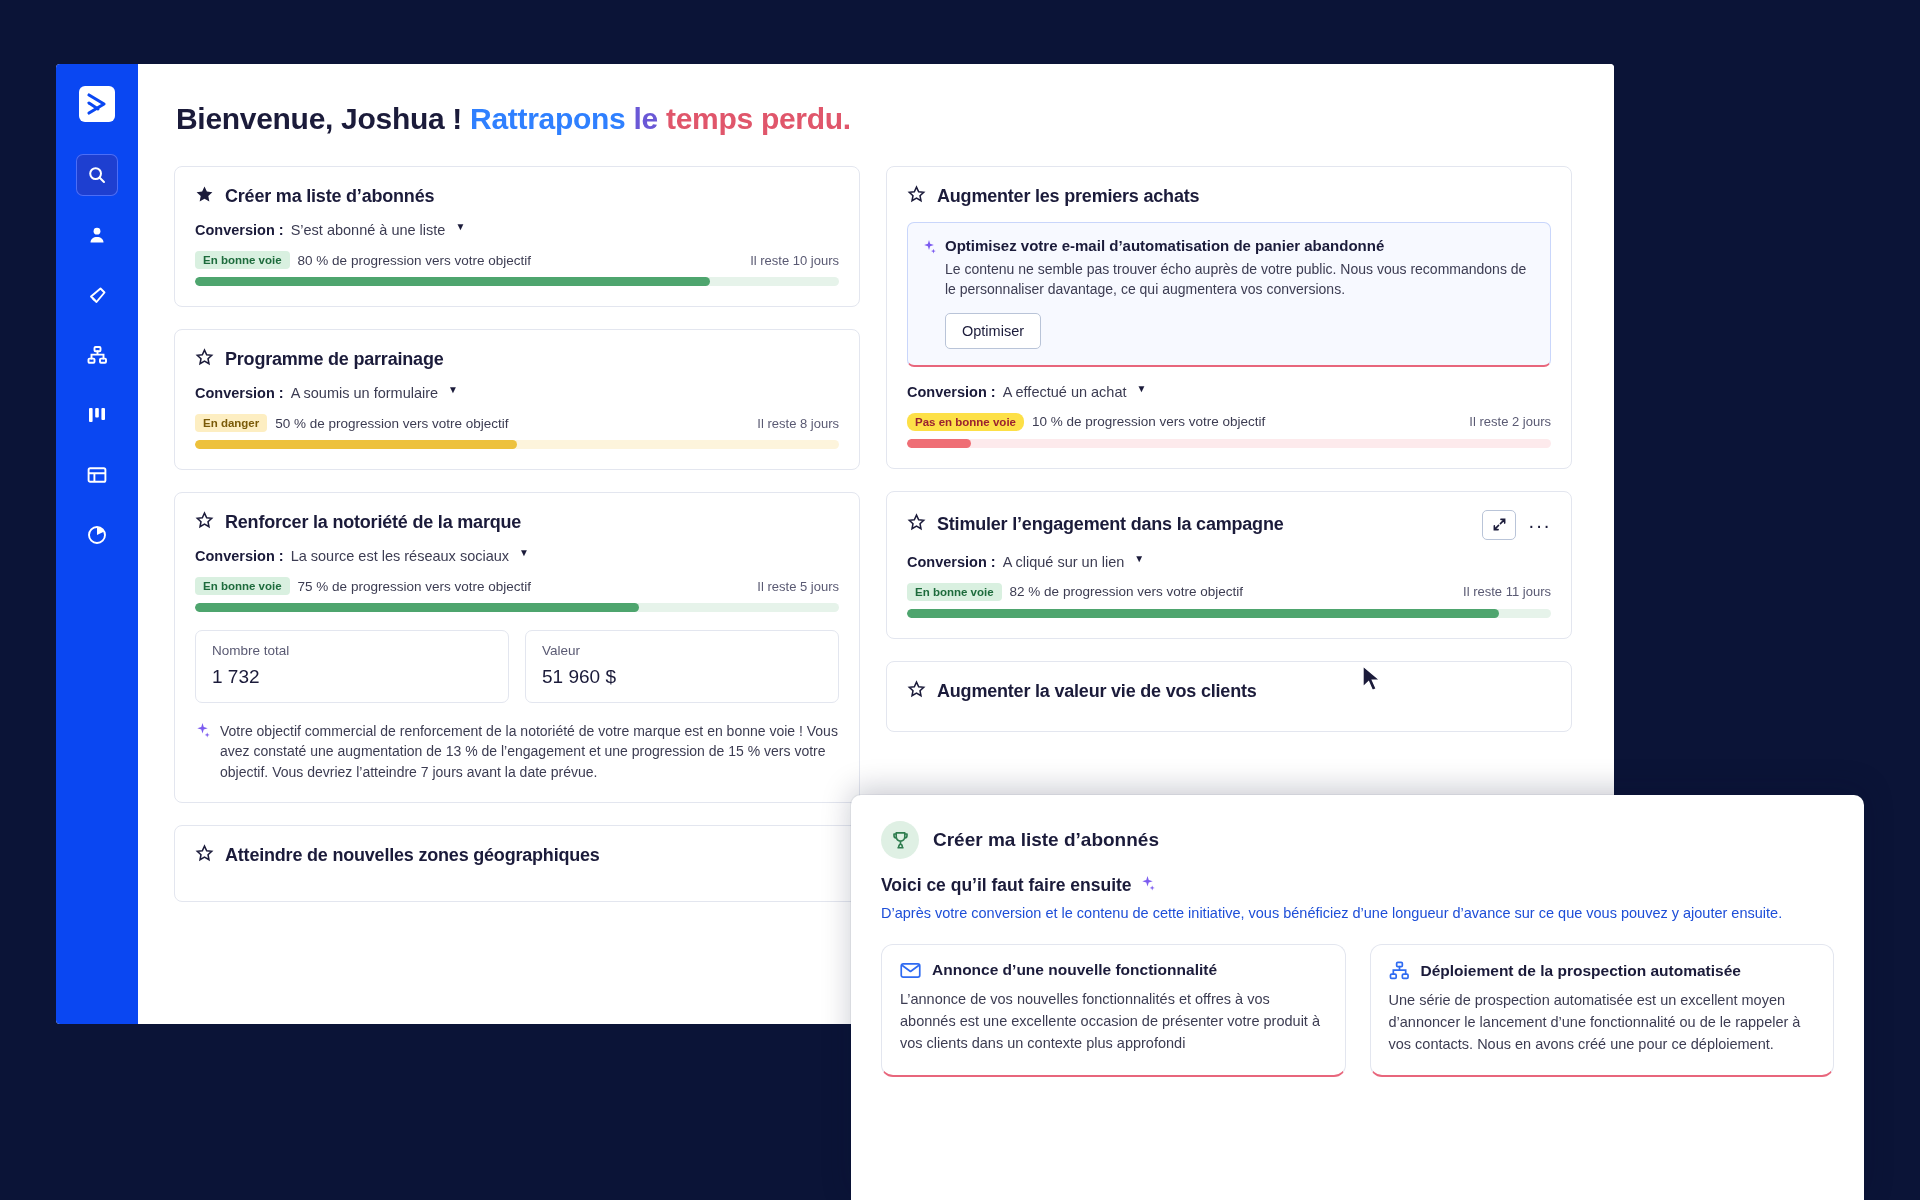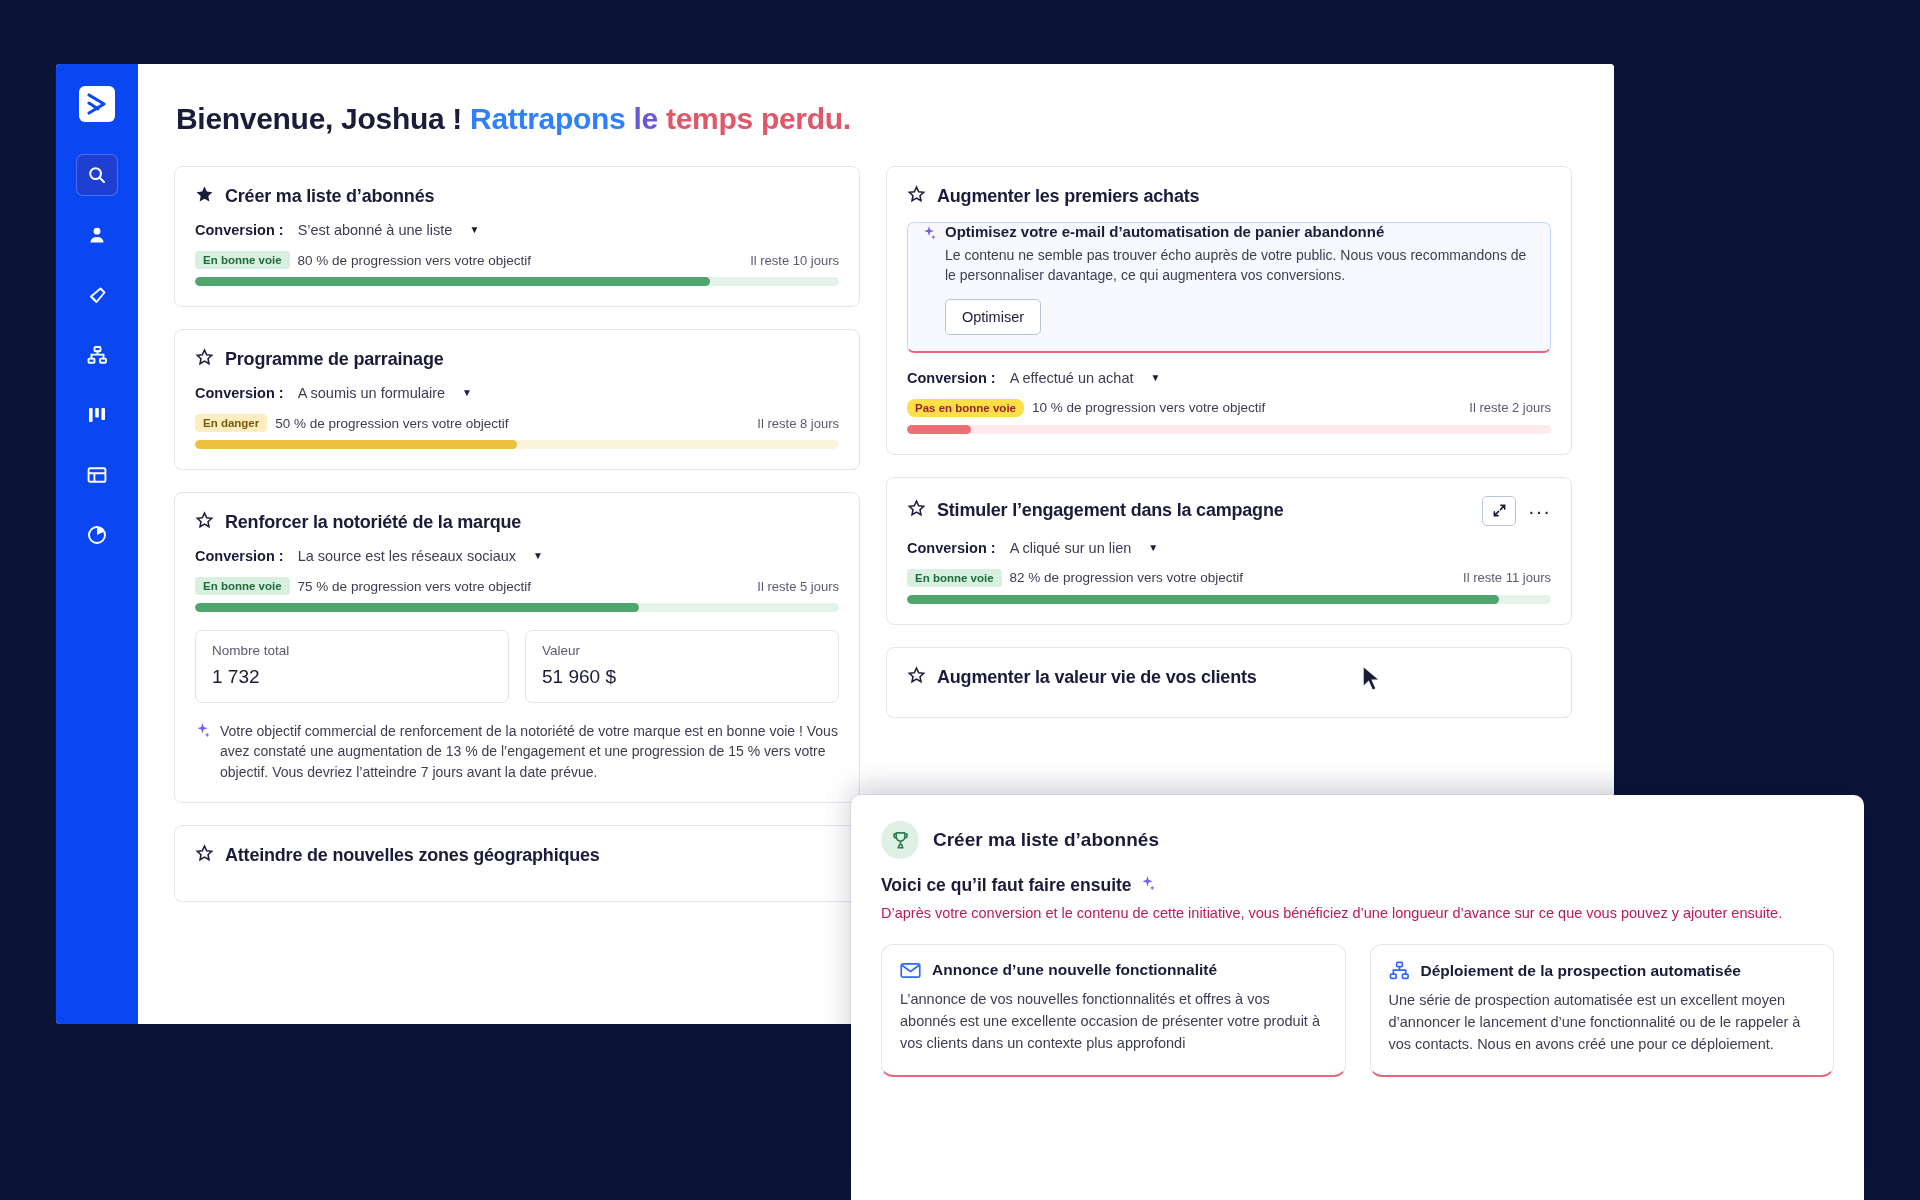--- a/index.html
+++ b/index.html
@@ -74,21 +74,21 @@
   .card-head{
     display:flex; align-items:center; gap:11px;
     margin-bottom:14px;
   }
   .star{ color:#1b1b3a; flex:0 0 auto; }
   .card-title{
     font-size:18px; font-weight:bold; color:#1b1b3a;
     letter-spacing:-0.2px;
   }
   .conv-row{
-    display:flex; align-items:center; gap:14px;
+    display:flex; align-items:flex-start; gap:7px;
     font-size:14.5px; color:#3c3c52;
     margin-bottom:13px;
   }
   .conv-label{ font-weight:bold; color:#1b1b3a; }
   .caret{ color:#1b1b3a; font-size:10px; line-height:1; margin-left:3px;}
   .status-row{
     display:flex; align-items:center; gap:8px;
     font-size:13.5px; color:#3c3c52;
     margin-bottom:8px;
   }
@@ -124,21 +124,21 @@
     display:flex; gap:10px; margin-top:18px;
     font-size:14px; line-height:1.45; color:#3c3c52;
   }
   .spark{ color:#7c5cf0; flex:0 0 auto; margin-top:2px;}
   
   .rec{
     border:1px solid #c9d6fb;
     border-bottom:2px solid #e8667c;
     border-radius:7px;
     background:#f7f9ff;
-    padding:0 16px 16px 14px;
+    padding:14px 16px 16px 14px;
     margin-bottom:17px;
     display:flex; gap:9px;
   }
   .rec-body{ flex:1 1 auto; }
   .rec-title{ font-size:15px; font-weight:bold; color:#1b1b3a; margin-bottom:5px;}
   .rec-text{ font-size:14px; line-height:1.45; color:#3c3c52; }
   .rec-btn{
     margin-top:13px;
     display:inline-block;
     border:1px solid #b9c4d8; border-radius:5px;
@@ -173,21 +173,21 @@
   .ov-head{ display:flex; align-items:center; gap:14px; margin-bottom:16px;}
   .trophy{
     width:38px;height:38px;border-radius:50%;
     background:#dff0e4; display:flex;align-items:center;justify-content:center;
   }
   .ov-title{ font-size:19px; font-weight:bold; color:#1b1b3a; }
   .ov-sub{
     font-size:17.5px; font-weight:bold; color:#1b1b3a;
     display:flex; align-items:center; gap:8px; margin-bottom:7px;
   }
-  .ov-desc{ font-size:14.5px; line-height:1.45; color:#be185d; margin-bottom:20px; max-width:990px;}
+  .ov-desc{ font-size:14.5px; line-height:1.45; color:#1d4ed8; margin-bottom:20px; max-width:990px;}
   .ov-cards{ display:flex; gap:24px; }
   .ov-card{
     flex:1 1 0;
     border:1px solid #e3e6ef;
     border-bottom:2px solid #e8667c;
     border-radius:12px;
     padding:16px 18px 20px;
   }
   .ov-card-head{ display:flex; align-items:center; gap:11px; margin-bottom:10px;}
   .ov-card-title{ font-size:15.5px; font-weight:bold; color:#1b1b3a;}

